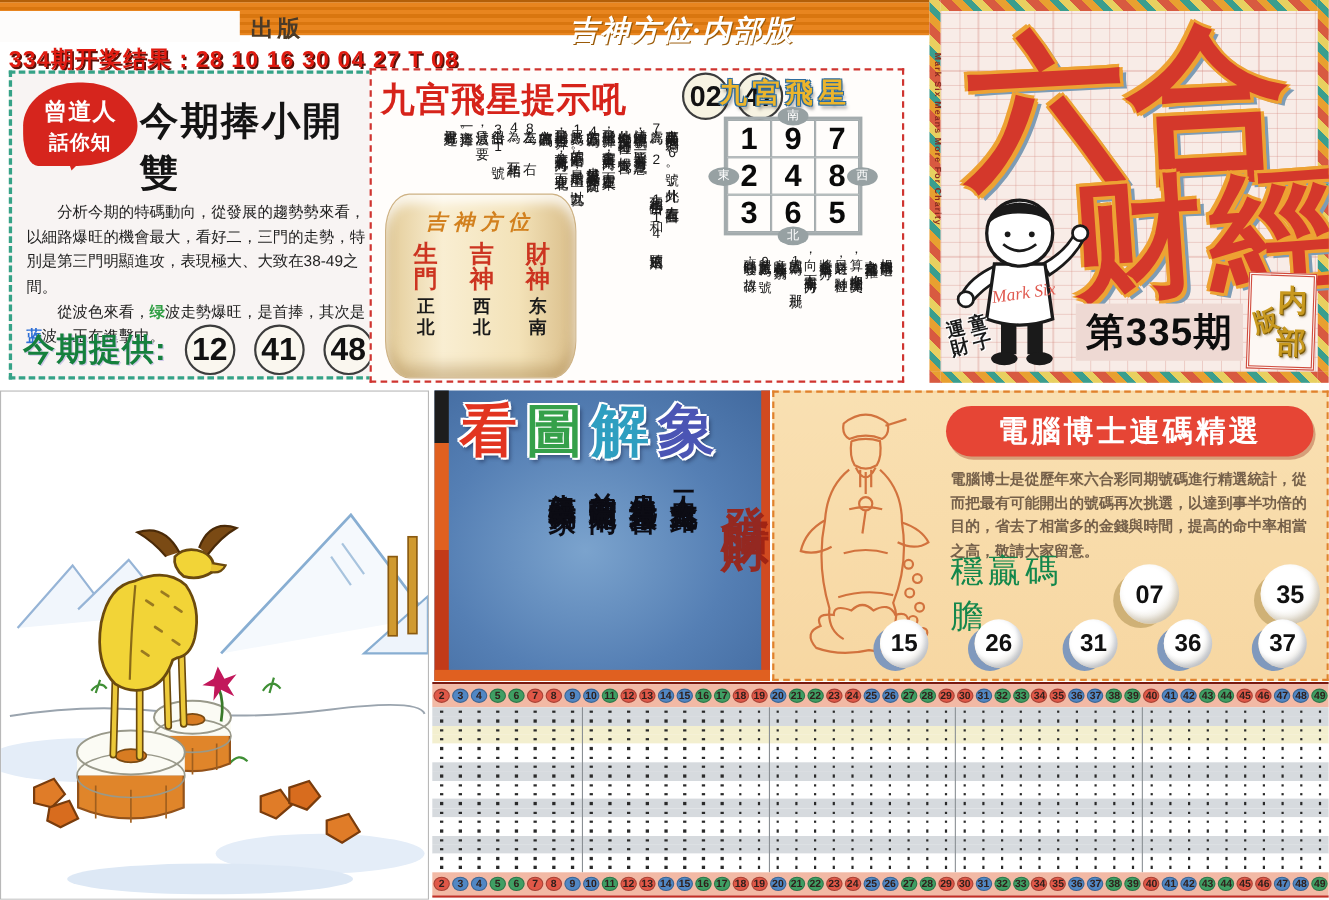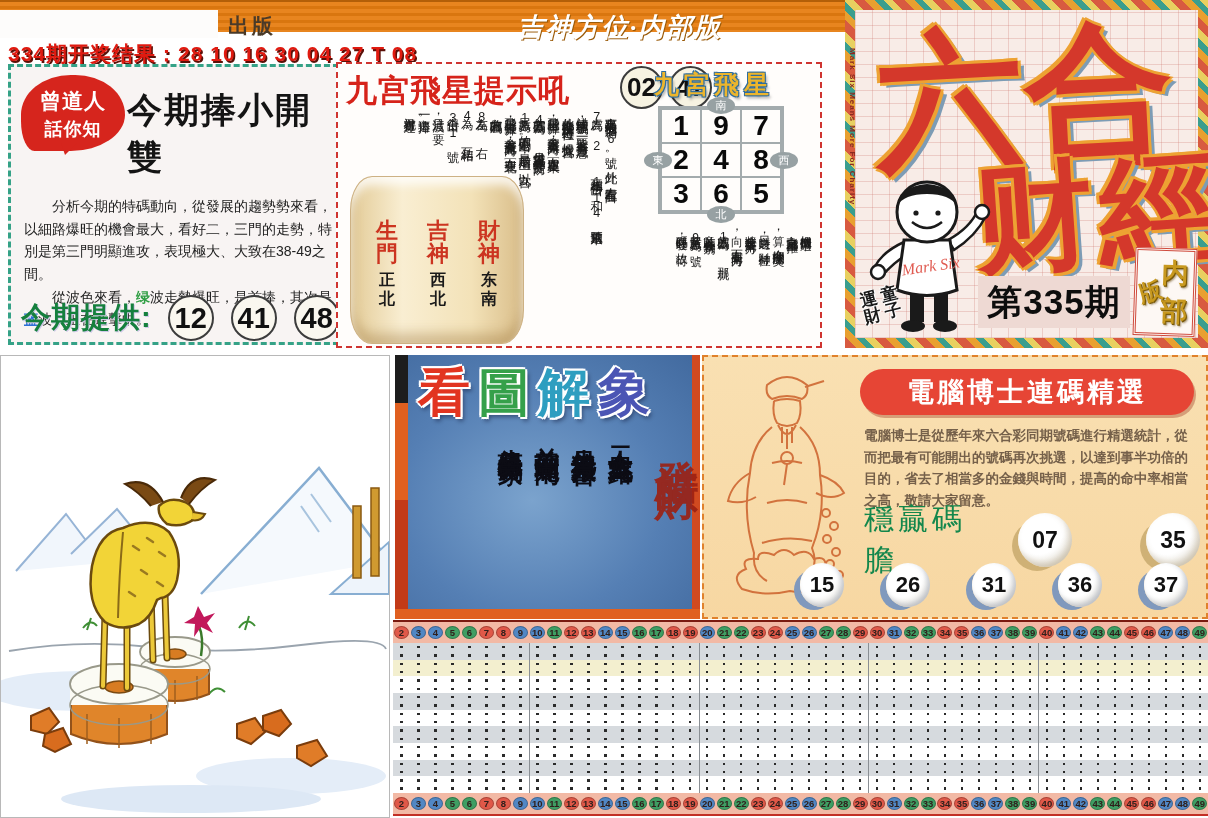--- a/index.html
+++ b/index.html
@@ -22,21 +22,21 @@
   
   #zeng-panel{left:8px;top:64px;width:340px;height:281px;background:#f8f4f3;
     border:3px dashed #35a287}
   #zeng-bubble{left:10px;top:8px;width:104px;height:76px;background:#d6251d;
     border-radius:55% 55% 60% 15% / 60% 60% 55% 45%;color:#fff;text-align:center;padding-top:12px}
   #zeng-bubble:after{content:"";position:absolute;left:40px;bottom:-16px;border:12px solid transparent;
     border-top-color:#d6251d;border-left-width:4px}
   .bubble-l1{font-size:21px;font-weight:bold;letter-spacing:1px}
   .bubble-l2{font-size:18px;font-weight:bold;margin-top:2px;letter-spacing:1px}
   #zeng-title{left:116px;top:20px;font-size:35px;font-weight:bold;color:#141414;letter-spacing:2px}
-  #zeng-body{left:13px;top:128px;width:314px;font-size:14px;line-height:1.62;color:#222}
+  #zeng-body{left:13px;top:114px;width:314px;font-size:14px;line-height:1.62;color:#222}
   #zeng-body p{text-indent:2em}
   .dan{font-weight:bold;text-decoration:underline}
   .green-word{color:#2f9e43;font-weight:bold}
   .blue-word{color:#2e6fd6;font-weight:bold;text-decoration:underline}
   #provide-row{left:10px;top:228px;width:322px;display:flex;align-items:center;gap:16px}
   #provide-label{font-size:29px;font-weight:bold;color:#15803d;letter-spacing:1px;
     text-shadow:1px 1px 0 #cfc8e8}
   .numcircle{width:46px;height:46px;border:2.5px solid #3c3c3c;border-radius:50%;background:#faf7ef;
     display:flex;align-items:center;justify-content:center;font-size:29px;font-weight:bold;color:#111}
   #provide-nums{display:flex;gap:17px}
@@ -233,20 +233,21 @@
         <div class="vcol">飛星圖去推算，會落在東北方向，而在東北</div>
         <div class="vcol">方向的屬碼</div>
         <div class="vcol">左為8，右</div>
         <div class="vcol">為4，互相結</div>
         <div class="vcol">合得出31號</div>
         <div class="vcol">這只波，要</div>
         <div class="vcol">一齊追捧。</div>
         <div class="vcol">祝君好運！</div>
       </div>
     <div class="abs" id="cylinder">
+      <div id="cyl-title">吉神方位</div>
       <div id="cyl-cols">
           <div class="cylcol">
             <div class="cylname">
               <div>生</div>
               <div>門</div>
             </div>
             <div class="cyldir">
               <div>正</div>
               <div>北</div>
             </div>

